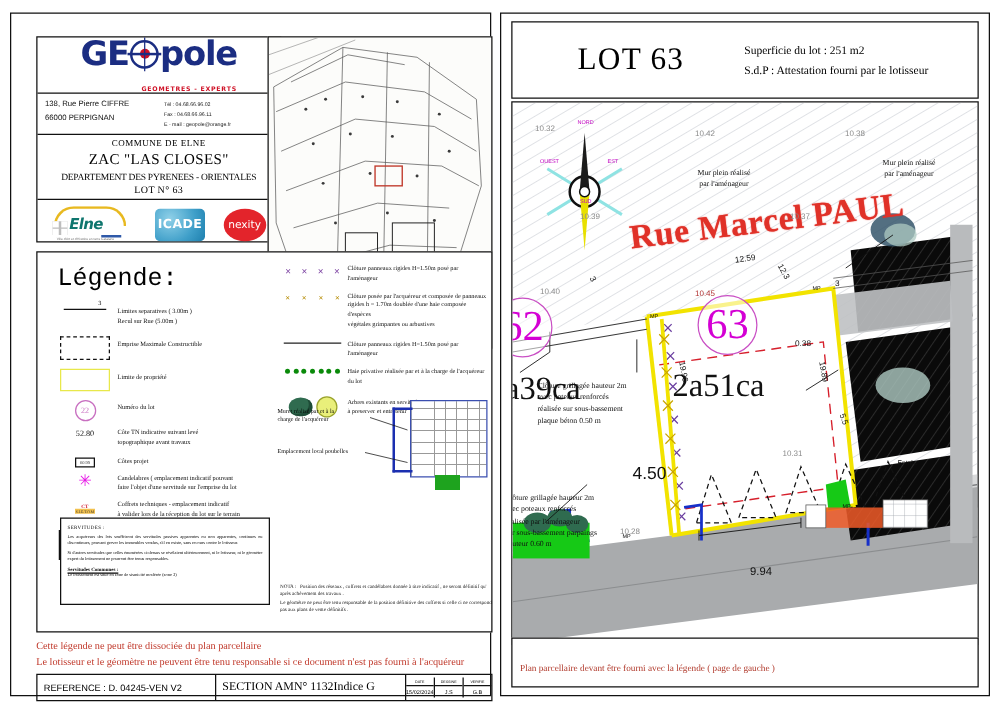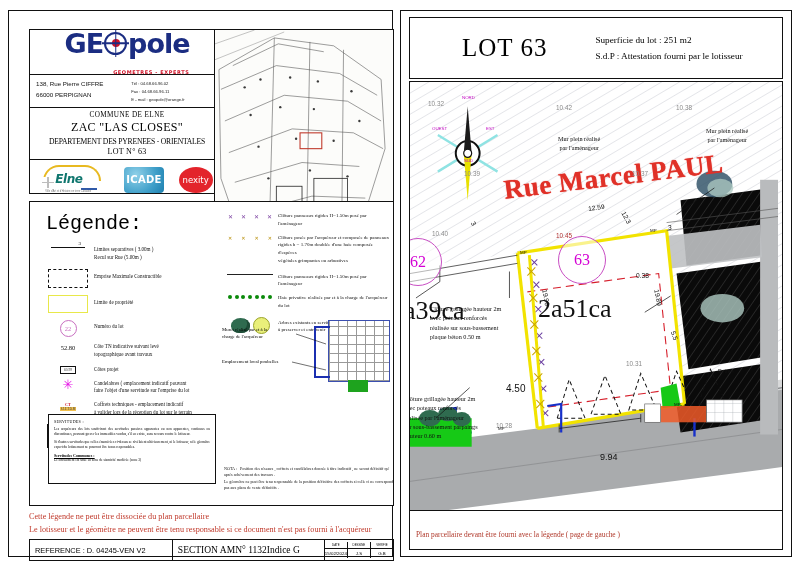--- a/index.html
+++ b/index.html
@@ -117,21 +117,21 @@
   #rs-head{position:absolute;left:8px;top:6px;right:8px;height:62px;border:1.2px solid #111;box-sizing:border-box;display:flex;align-items:center;background:#fff;}
   #lot-title{font-size:25px;letter-spacing:1px;padding-left:52px;}
   #lot-info{padding-left:48px;font-size:9.2px;line-height:1.75;}
   #plan-area{position:absolute;left:8px;top:70px;right:8px;bottom:40px;border:1.2px solid #111;box-sizing:border-box;overflow:hidden;background:#fff;}
   #rs-foot{position:absolute;left:8px;right:8px;bottom:6px;height:32px;border:1.2px solid #111;box-sizing:border-box;padding:19px 6px;background:#fff;}
   #rs-foot .l1{color:#b0392b;font-size:7.4px;}
   #rs-foot .l2{display:flex;justify-content:space-between;align-items:baseline;font-size:9px;margin-top:2px;}
 
   .plan-svg{position:absolute;inset:0;width:100%;height:100%;}
   .street-lbl{position:absolute;left:92px;top:93px;color:#e03128;font-size:27px;font-weight:bold;transform:rotate(-7deg);transform-origin:left top;letter-spacing:.5px;text-shadow:0 0 1px #e03128;}
-  .lot-circle{position:absolute;border:1.6px solid #c94fc4;border-radius:50%;display:flex;align-items:center;justify-content:center;color:#d400d4;font-size:16px;background:rgba(255,255,255,.55);}
+  .lot-circle{position:absolute;border:1.6px solid #c94fc4;border-radius:50%;display:flex;align-items:center;justify-content:center;color:#d400d4;font-size:34px;background:rgba(255,255,255,.55);}
   .surf-txt{position:absolute;font-size:26px;color:#111;}
   .dimtxt{position:absolute;font-size:6.6px;color:#111;font-family:"Liberation Sans",sans-serif;}
   .eltxt{position:absolute;font-size:6.4px;color:#8a8a8a;font-family:"Liberation Sans",sans-serif;}
   .anno{position:absolute;font-size:6.2px;line-height:1.5;color:#111;}
   .mp{position:absolute;font-size:4.4px;color:#111;font-family:"Liberation Sans",sans-serif;}
 </style>
 </head>
 <body>
 
 <div class="page">
@@ -609,21 +609,21 @@
       <div class="eltxt" style="left:146px;top:150px;color:#b03030;">10.45</div>
 
       <div class="dimtxt" style="left:178px;top:122px;transform:rotate(-8deg);">12.59</div>
       <div class="dimtxt" style="left:210px;top:132px;transform:rotate(62deg);">12.3</div>
       <div class="dimtxt" style="left:62px;top:138px;transform:rotate(62deg);">3</div>
       <div class="dimtxt" style="left:258px;top:142px;">3</div>
       <div class="dimtxt" style="left:128px;top:212px;transform:rotate(80deg);">19.96</div>
       <div class="dimtxt" style="left:240px;top:212px;transform:rotate(80deg);">19.89</div>
       <div class="dimtxt" style="left:226px;top:190px;">0.38</div>
       <div class="dimtxt" style="left:260px;top:250px;transform:rotate(70deg);">5.5</div>
-      <div class="dimtxt" style="left:96px;top:288px;font-size:10px;margin-top:13px;">4.50</div>
+      <div class="dimtxt" style="left:96px;top:288px;font-size:14px;">4.50</div>
       <div class="dimtxt" style="left:190px;top:370px;font-size:9px;">9.94</div>
 
       <div class="anno" style="left:148px;top:52px;white-space:pre-line;text-align:center;">Mur plein réalisé
 par l'aménageur</div>
       <div class="anno" style="left:296px;top:44px;white-space:pre-line;text-align:center;">Mur plein réalisé
 par l'aménageur</div>
       <div class="anno" style="left:20px;top:222px;white-space:pre-line;">Clôture grillagée hauteur 2m
 avec poteaux renforcés
 réalisée sur sous-bassement
 plaque béton 0.50 m</div>

